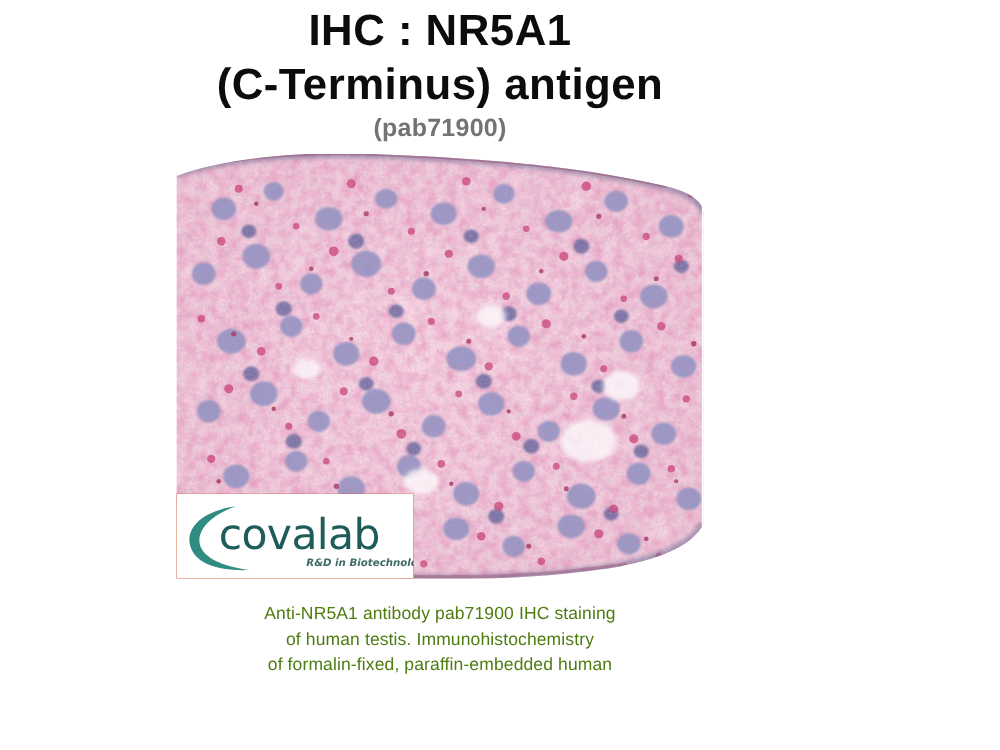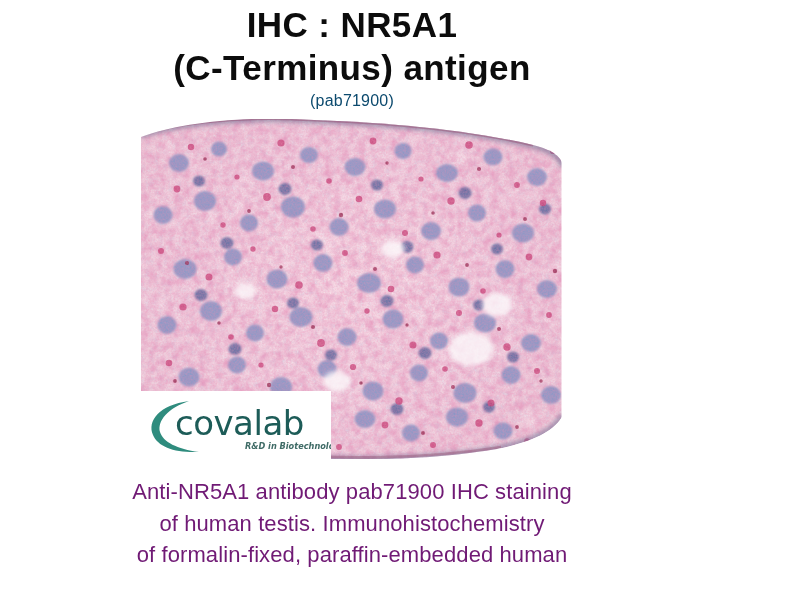--- a/index.html
+++ b/index.html
@@ -35,23 +35,23 @@
   }
   .title-line {
     font-size: 35px;
     font-weight: bold;
     letter-spacing: 0.4px;
     line-height: 1.22;
     color: #0c0c0c;
     white-space: nowrap;
   }
   .title-sub {
-    font-size: 16px;
-    font-weight: normal;
-    color: #0c4a6e;
+    font-size: 20px;
+    font-weight: bold;
+    color: #737373;
     line-height: 1.1;
     margin-top: 3px;
     letter-spacing: 0.2px;
   }
 
   
   .figure-wrap {
     position: relative;
     width: 422px;
     height: 340px;
@@ -76,23 +76,23 @@
     height: 68px;
     background: #c2410c;
     overflow: hidden;
   }
   .logo-svg { display: block; width: 190px; height: 68px; }
 
   
   .caption {
     margin-top: 17px;
     text-align: center;
-    font-size: 22px;
+    font-size: 14px;
     line-height: 1.44;
-    color: #701a75;
+    color: #4d7c0f;
     letter-spacing: 0.1px;
     max-width: 640px;
   }
   .caption-line { white-space: nowrap; display: block; }
 </style>
 </head>
 <body>
 
 <div class="page">
 

